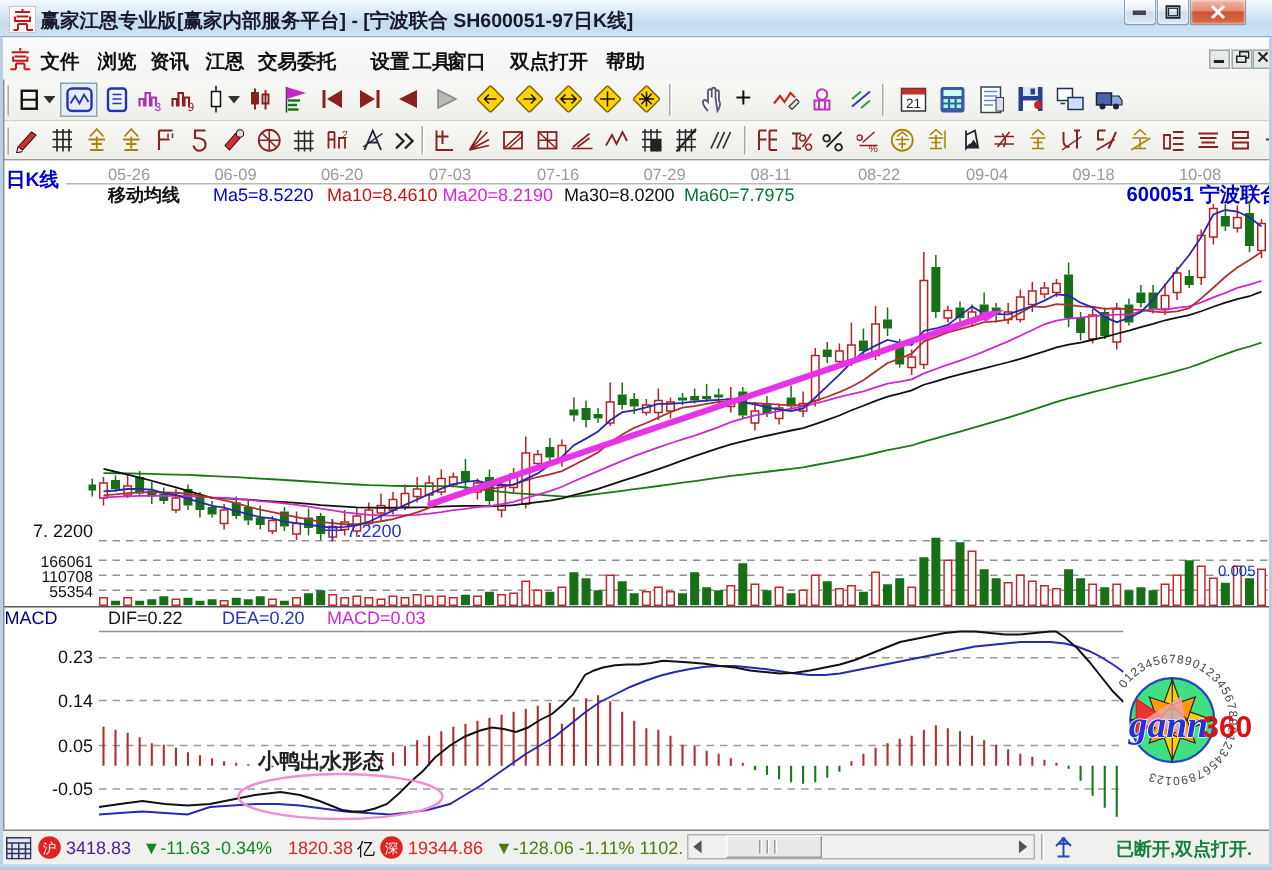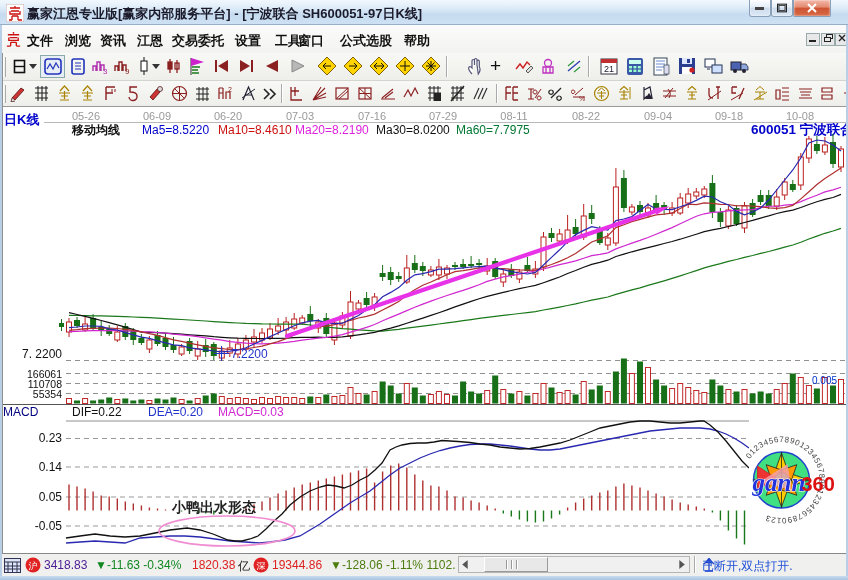--- a/index.html
+++ b/index.html
@@ -50,24 +50,24 @@
  <svg class="abs" style="left:5px;top:6px" width="17" height="17" viewBox="0 0 18 18">
       <g stroke="#cc1111" stroke-width="1.4" fill="none">
         <path d="M9 1 v2 M3 4 h12 M5 7 h8 M4 7 v3 h10 v-3 M6 12 h6 M6 12 v4 M12 12 v4 M2 16 h4 M12 16 h4"></path>
       </g>
     </svg>
  <b style="left:27px">文件</b>
     <b style="left:65px">浏览</b>
     <b style="left:100px">资讯</b>
     <b style="left:137px">江恩</b>
  <b style="left:172px">交易委托</b>
-    <b style="left:235px">设置</b>
+    <b style="left:247px">设置</b>
     <b style="left:275px">工具</b>
     <b style="left:298px">窗口</b>
- <b style="left:340px">公式选股</b>
+ <b style="left:340px">双点打开</b>
     <b style="left:404px">帮助</b>
  <span class="mdib" style="left:806px"><svg width="8" height="8" viewBox="0 0 8 8">
         <rect y="6" width="7" height="2" fill="#222"></rect>
       </svg></span>
  <span class="mdib" style="left:821px"><svg width="9" height="9" viewBox="0 0 9 9">
         <rect x="2.5" y="0.5" width="6" height="4" fill="none" stroke="#222"></rect>
         <rect x="0.5" y="3.5" width="6" height="4" fill="#e8e8e8" stroke="#222"></rect>
       </svg></span>
  <span class="mdib" style="left:835px;width:13px"><svg width="8" height="8" viewBox="0 0 8 8">
         <path d="M1 1 L7 7 M7 1 L1 7" stroke="#222" stroke-width="1.4"></path>
@@ -937,17 +937,17 @@
 <i style="left:511px;top:6px;width:2px;height:9px;border-left:1px solid #999;border-right:1px solid #fff"></i>
 <i style="left:516px;top:6px;width:2px;height:9px;border-left:1px solid #999;border-right:1px solid #fff"></i>
 <svg style="left:676px;top:5px" width="11" height="11" viewBox="0 0 10 10">
       <polygon points="3,1 3,9 8,5" fill="#555"></polygon>
     </svg>
 <i style="left:694px;top:2px;width:2px;height:17px;border-left:1px solid #aaa;border-right:1px solid #fff"></i>
 <svg style="left:702px;top:3px" width="14" height="16" viewBox="0 0 14 16">
       <path d="M7 2 v12 M3 14 h8 M7 2 L2 7 M7 2 l5 5 M4 5.5 h6" stroke="#2244cc" stroke-width="1.3" fill="none"></path>
       <circle cx="7" cy="2.5" r="1.5" fill="#2244cc"></circle>
     </svg>
-<b style="left:702px;color:#1d4ed8;font-weight:normal">已断开,双点打开.</b>
+<b style="left:744px;color:#15803d;font-weight:bold">已断开,双点打开.</b>
 </div>
 <div class="abs" id="bottomframe"></div>
 <div class="abs" style="left:0;top:25px;width:2px;height:551px;background:#b9cfe8"></div>
 <div class="abs" style="left:2px;top:53px;width:1px;height:500px;background:#909090"></div>
 <div class="abs" style="left:846px;top:25px;width:2px;height:551px;background:#b9cfe8"></div>
 </body></html>

